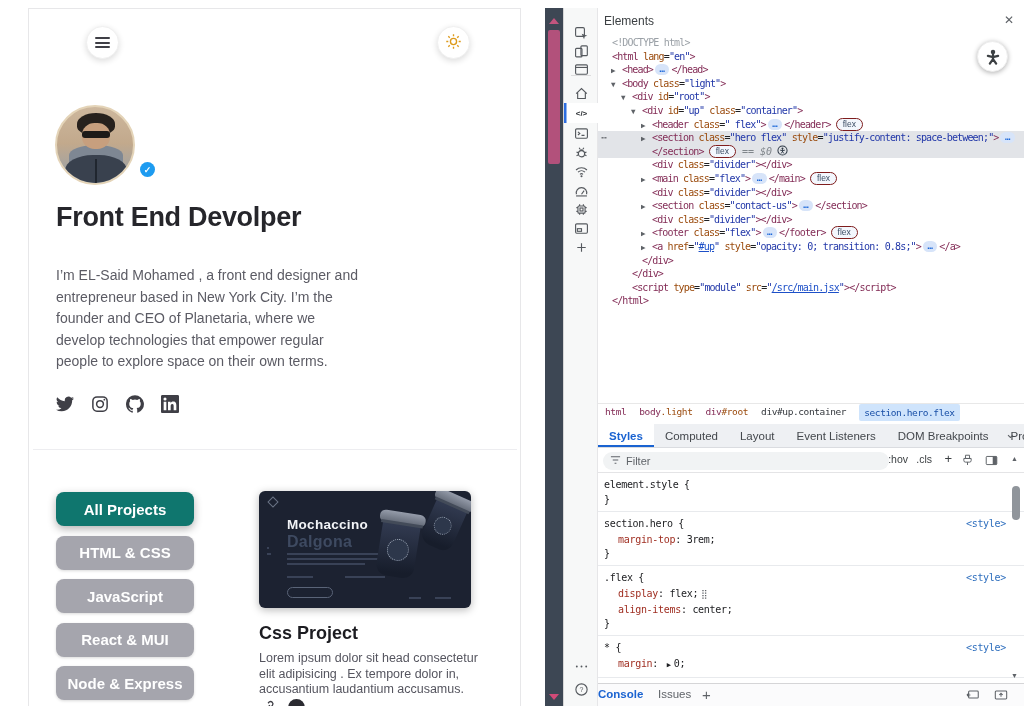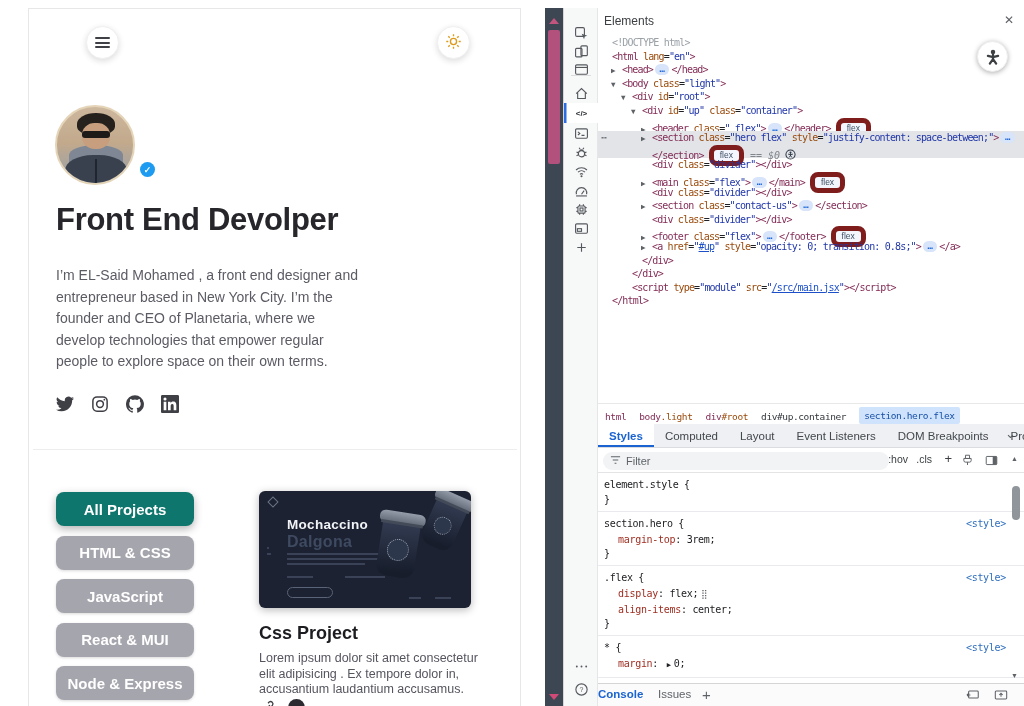--- a/index.html
+++ b/index.html
@@ -10,21 +10,21 @@
 .circle-btn{position:absolute;width:33px;height:33px;border-radius:50%;background:#fff;border:1px solid #f0f0f0;box-shadow:0 2px 6px rgba(0,0,0,.14);display:flex;align-items:center;justify-content:center;cursor:pointer}
 .hamburger i{display:block;width:15px;height:2px;background:#3f3f46;border-radius:1px;margin:2.5px 0}
 .avatar{position:absolute;left:26px;top:96px;width:80px;height:80px;border-radius:50%;overflow:hidden;background:linear-gradient(180deg,#cdb79d 0%,#c2a98c 48%,#93a0ad 100%);border:2px solid #e4d4b8}
 .av-hair{position:absolute;left:20px;top:6px;width:38px;height:22px;border-radius:50% 50% 40% 40%;background:#27211d}
 .av-face{position:absolute;left:25px;top:16px;width:28px;height:26px;border-radius:45%;background:#c79f7e}
 .av-glass{position:absolute;left:25px;top:24px;width:28px;height:7px;border-radius:3px;background:#1d1a18}
 .av-hood{position:absolute;left:12px;top:38px;width:54px;height:20px;border-radius:50% 50% 0 0;background:#7e8793}
 .av-body{position:absolute;left:8px;top:48px;width:62px;height:34px;border-radius:45% 45% 0 0;background:#39414e}
 .av-zip{position:absolute;left:38px;top:52px;width:2px;height:28px;background:#20262f}
 .verified{position:absolute;left:111px;top:153px;width:15px;height:15px;border-radius:50%;background:#1d9bf0;color:#fff;font-size:9px;font-weight:bold;display:flex;align-items:center;justify-content:center}
-h1.hero-title{position:absolute;left:27px;top:193px;font-size:31px;font-weight:700;color:#26262b;letter-spacing:-.3px}
+h1.hero-title{position:absolute;left:27px;top:193px;font-size:27px;font-weight:700;color:#26262b;letter-spacing:-.3px}
 .bio{position:absolute;left:27px;top:256px;width:312px;font-size:14px;line-height:21.5px;color:#5b5b64}
 .social{position:absolute;left:27px;top:386px;display:flex;gap:17px;align-items:center}
 .soc{width:18px;height:18px;display:inline-flex;cursor:pointer}
 .soc svg{width:18px;height:18px}
 .divider-line{position:absolute;left:4px;top:440px;width:484px;height:1px;background:#ededf0}
 .filters{position:absolute;left:27px;top:483px;width:138px}
 .filter-btn{width:138px;height:34px;border-radius:8px;background:#a5a5ad;color:#fff;font-size:15px;font-weight:700;display:flex;align-items:center;justify-content:center;margin-bottom:9.5px;cursor:pointer;box-shadow:0 1px 3px rgba(0,0,0,.15)}
 .filter-btn.active{background:#0f766e;box-shadow:0 3px 8px rgba(0,0,0,.3)}
 .proj-img{position:absolute;left:230px;top:482px;width:212px;height:117px;border-radius:6px;background:#1c2231;overflow:hidden;box-shadow:0 2px 8px rgba(0,0,0,.28);cursor:pointer}
 .pi-t1{position:absolute;left:28px;top:26px;font-size:13.5px;font-weight:700;color:#f1f3f6;letter-spacing:.3px}
@@ -59,25 +59,25 @@
 .dt-header .ttl{position:absolute;left:6px;top:6px}
 .dt-close{position:absolute;right:10px;top:5px;font-size:12px;color:#5f6368;cursor:pointer}
 .dom-tree{position:absolute;left:0;top:28px;right:0;height:362px;font-family:"DejaVu Sans Mono",monospace;font-size:10px;letter-spacing:-.85px;overflow:hidden}
 .t-row{height:13.6px;line-height:13.6px;white-space:nowrap;position:relative;color:#202124}
 .t-row.sel{background:#e2e4e8}
 .t-arrow{display:inline-block;width:11px;font-size:7.5px;color:#5f6368;letter-spacing:0;text-align:left}
 .gutter{position:absolute;left:3px;top:0;color:#5f6368;font-size:10px;letter-spacing:0}
 .seg-tag{color:#832c56}.seg-attr{color:#9a4a0c}.seg-val{color:#2036a8}.seg-gray{color:#9aa0a6}.seg-plain{color:#202124}
 .seg-link{color:#1d50c8;text-decoration:underline}
 .ell{display:inline-block;background:#d7e4f9;color:#1a66d9;font-weight:bold;border-radius:7px;padding:0 4.5px;font-size:9px;line-height:11px;letter-spacing:0;margin:0 2px;vertical-align:1px}
-.badge{display:inline-block;border:5px solid #7f1d1d;background:#f3f7fd;color:#3d4f66;border-radius:8px;font-family:"Liberation Sans",sans-serif;font-size:8.5px;line-height:11px;padding:0 6px;margin-left:5px;letter-spacing:0;vertical-align:1px}
+.badge{display:inline-block;border:1px solid #7f1d1d;background:#f3f7fd;color:#3d4f66;border-radius:8px;font-family:"Liberation Sans",sans-serif;font-size:8.5px;line-height:11px;padding:0 6px;margin-left:5px;letter-spacing:0;vertical-align:1px}
 .eq{color:#80868b;font-style:italic;margin-left:6px;letter-spacing:0}
 .fi{display:inline-block;margin-left:5px;vertical-align:-1px}
 .a11y-fab{position:absolute;right:16px;top:33px;width:31px;height:31px;border-radius:50%;background:#fff;border:1px solid #eee;box-shadow:0 1px 5px rgba(0,0,0,.3);display:flex;align-items:center;justify-content:center;cursor:pointer}
-.crumbs{position:absolute;left:0;top:395px;right:0;height:21px;background:#fff;border-top:1px solid #e8e8e8;font-family:"DejaVu Sans Mono",monospace;font-size:9.5px;letter-spacing:-.4px;display:flex;align-items:flex-end;padding-left:7px}
+.crumbs{position:absolute;left:0;top:395px;right:0;height:21px;background:#fff;border-top:1px solid #e8e8e8;font-family:"DejaVu Sans Mono",monospace;font-size:9.5px;letter-spacing:-.4px;display:flex;align-items:flex-start;padding-left:7px}
 .crumb{margin-right:13px;cursor:pointer;line-height:15px}
 .crumb.sel{background:#cfe4fc;border-radius:2px;padding:1px 5px}
 .c-tag{color:#832c56}.c-cls{color:#9a4a0c}.c-dark{color:#32363b}.c-selp{color:#174ea6}
 .tabs{position:absolute;left:0;top:416px;right:0;height:24px;background:#eef0f3;border-bottom:1px solid #dadce0;display:flex;font-size:11.5px;color:#43474c}
 .tab{padding:0 11px;display:flex;align-items:center;cursor:pointer;white-space:nowrap}
 .tab.active{background:#fff;color:#1a63d1;font-weight:700;box-shadow:inset 0 -2px 0 #1a63d1}
 .chev{position:absolute;right:8px;top:2px;color:#5f6368;font-size:13px;cursor:pointer}
 .filter-row{position:absolute;left:0;top:441px;right:0;height:24px;background:#fff;border-bottom:1px solid #e4e4e6}
 .filter-input{position:absolute;left:5px;top:3px;width:286px;height:18px;background:#f1f3f4;border-radius:9px;display:flex;align-items:center;gap:5px;padding-left:7px;font-size:11px;color:#5f6368;cursor:text}
 .tb{position:absolute;top:4px;font-size:10.5px;color:#3c4043;cursor:pointer}
@@ -189,21 +189,21 @@
         <div class="cup" style="left:168px;top:10px;width:33px;height:48px;transform:rotate(24deg)">
           <span class="cup-lid"></span>
             <span class="cup-band"></span>
           <span class="cup-badge" style="left:7px;top:16px;width:18px;height:18px"></span>
         </div>
         <span class="pi-line" style="left:150px;top:106px;width:12px"></span>
         <span class="pi-line" style="left:176px;top:106px;width:16px"></span>
       </div>
 
       <h2 class="proj-title">Css Project</h2>
-      <p class="proj-desc">Lorem ipsum dolor sit amet consectetur elit adipisicing . Ex tempore dolor in, accusantium laudantium accusamus.</p>
+      <p class="proj-desc">Lorem ipsum dolor sit head consectetur elit adipisicing . Ex tempore dolor in, accusantium laudantium accusamus.</p>
       <span class="plink"><svg width="15" height="15" viewBox="0 0 16 16" fill="none" stroke="#3f3f46" stroke-width="1.4">
             <path d="M6.5 9.5l3-3M7.5 4.5l1.2-1.2a2.5 2.5 0 013.5 3.5L11 8M5 8l-1.2 1.2a2.5 2.5 0 003.5 3.5L8.5 11.5"></path>
           </svg></span>
       <span class="pgit"></span>
     </div>
   </section>
 
   <div class="pagebar">
     <span class="sb-arrow up"></span>
     <span class="sb-thumb"></span>

